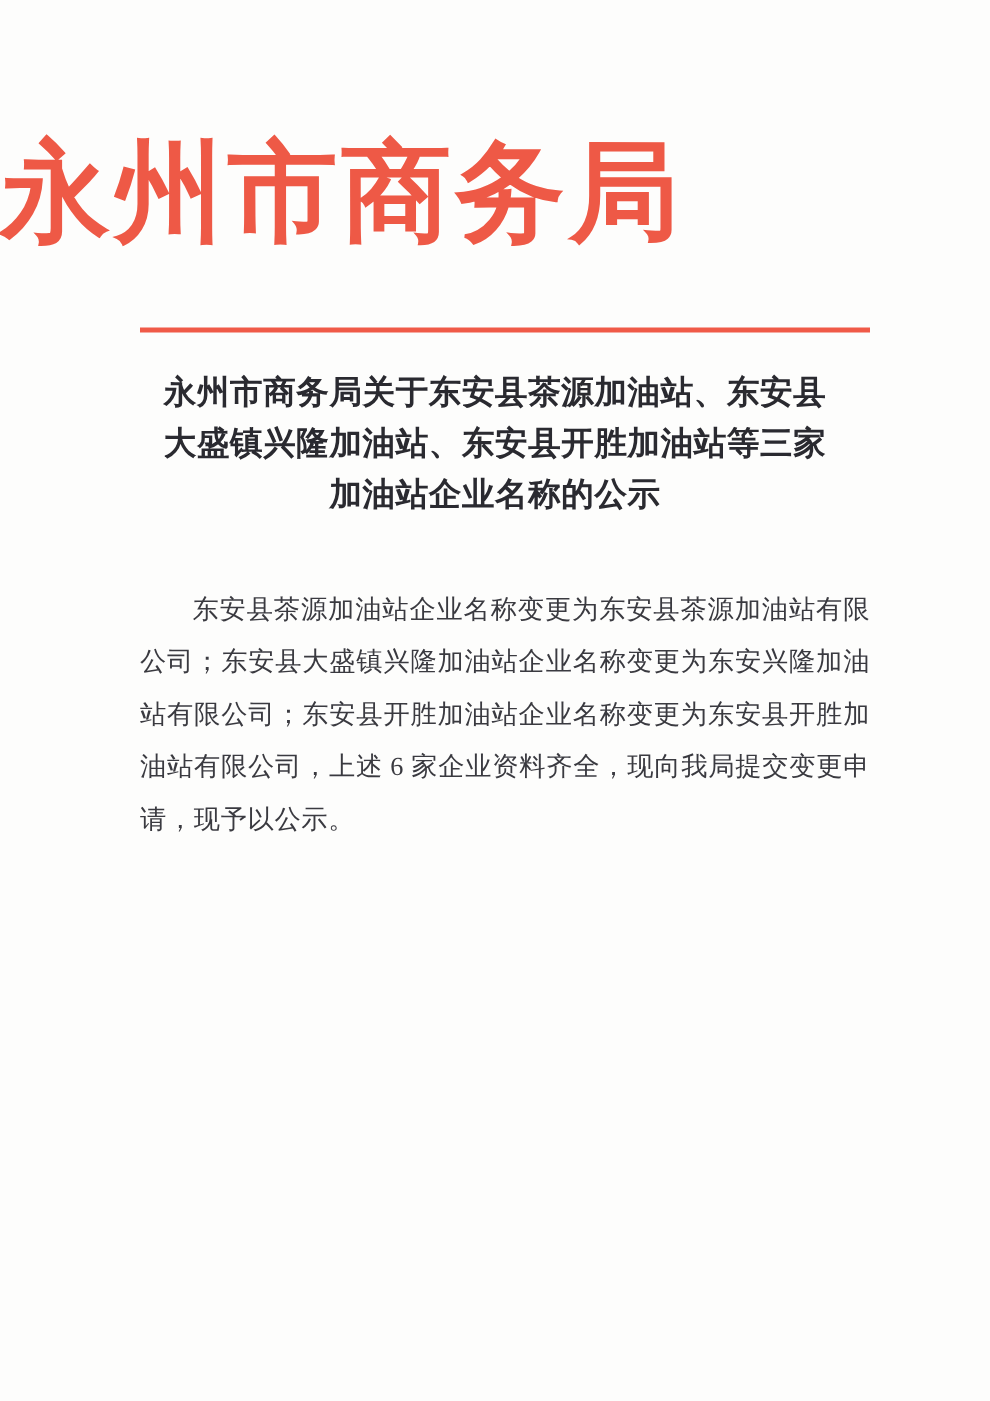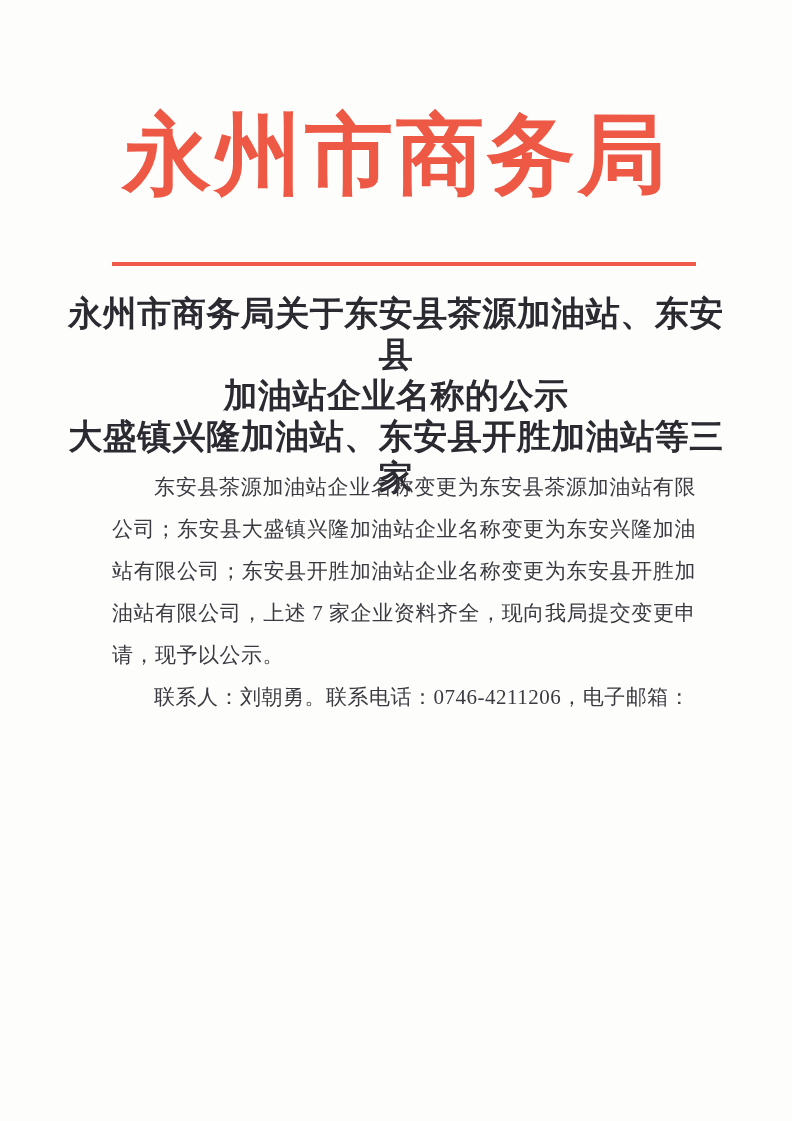--- a/index.html
+++ b/index.html
@@ -20,21 +20,21 @@
     margin: 0 auto;
     background: var(--paper);
     overflow: hidden;
   }
 
   .letterhead {
     position: absolute;
     top: 100px;
     left: 0;
     right: 0;
-    text-align: center;
+    text-align: left;
     font-size: 88px;
     line-height: 112px;
     font-weight: bold;
     letter-spacing: 3px;
     color: var(--accent);
     white-space: nowrap;
   }
 
   .red-rule {
     position: absolute;
@@ -44,21 +44,21 @@
     height: 4px;
     background: var(--rule);
   }
 
   .notice-title {
     position: absolute;
     top: 293px;
     left: 60px;
     right: 60px;
     text-align: center;
-    font-size: 34px;
+    font-size: 26px;
     line-height: 41px;
     font-weight: bold;
     color: var(--title-ink);
     letter-spacing: 0.5px;
   }
 
   .notice-body {
     position: absolute;
     top: 466px;
     left: 112px;
@@ -80,22 +80,21 @@
 <body>
 
 <div class="page">
 
   <div class="letterhead">永州市商务局</div>
 
   <div class="red-rule"></div>
 
   <div class="notice-title">
     <div>永州市商务局关于东安县茶源加油站、东安县</div>
+    <div>大盛镇兴隆加油站、东安县开胜加油站等三家</div>
     <div>加油站企业名称的公示</div>
-    <div>大盛镇兴隆加油站、东安县开胜加油站等三家</div>
   </div>
 
   <div class="notice-body">
-    <p>东安县茶源加油站企业名称变更为东安县茶源加油站有限公司；东安县大盛镇兴隆加油站企业名称变更为东安兴隆加油站有限公司；东安县开胜加油站企业名称变更为东安县开胜加油站有限公司，上述 7 家企业资料齐全，现向我局提交变更申请，现予以公示。</p>
-    <p>联系人：刘朝勇。联系电话：0746-4211206，电子邮箱：</p>
+    <p>东安县茶源加油站企业名称变更为东安县茶源加油站有限公司；东安县大盛镇兴隆加油站企业名称变更为东安兴隆加油站有限公司；东安县开胜加油站企业名称变更为东安县开胜加油站有限公司，上述 6 家企业资料齐全，现向我局提交变更申请，现予以公示。</p>
   </div>
 
 </div>
 
 </body></html>

